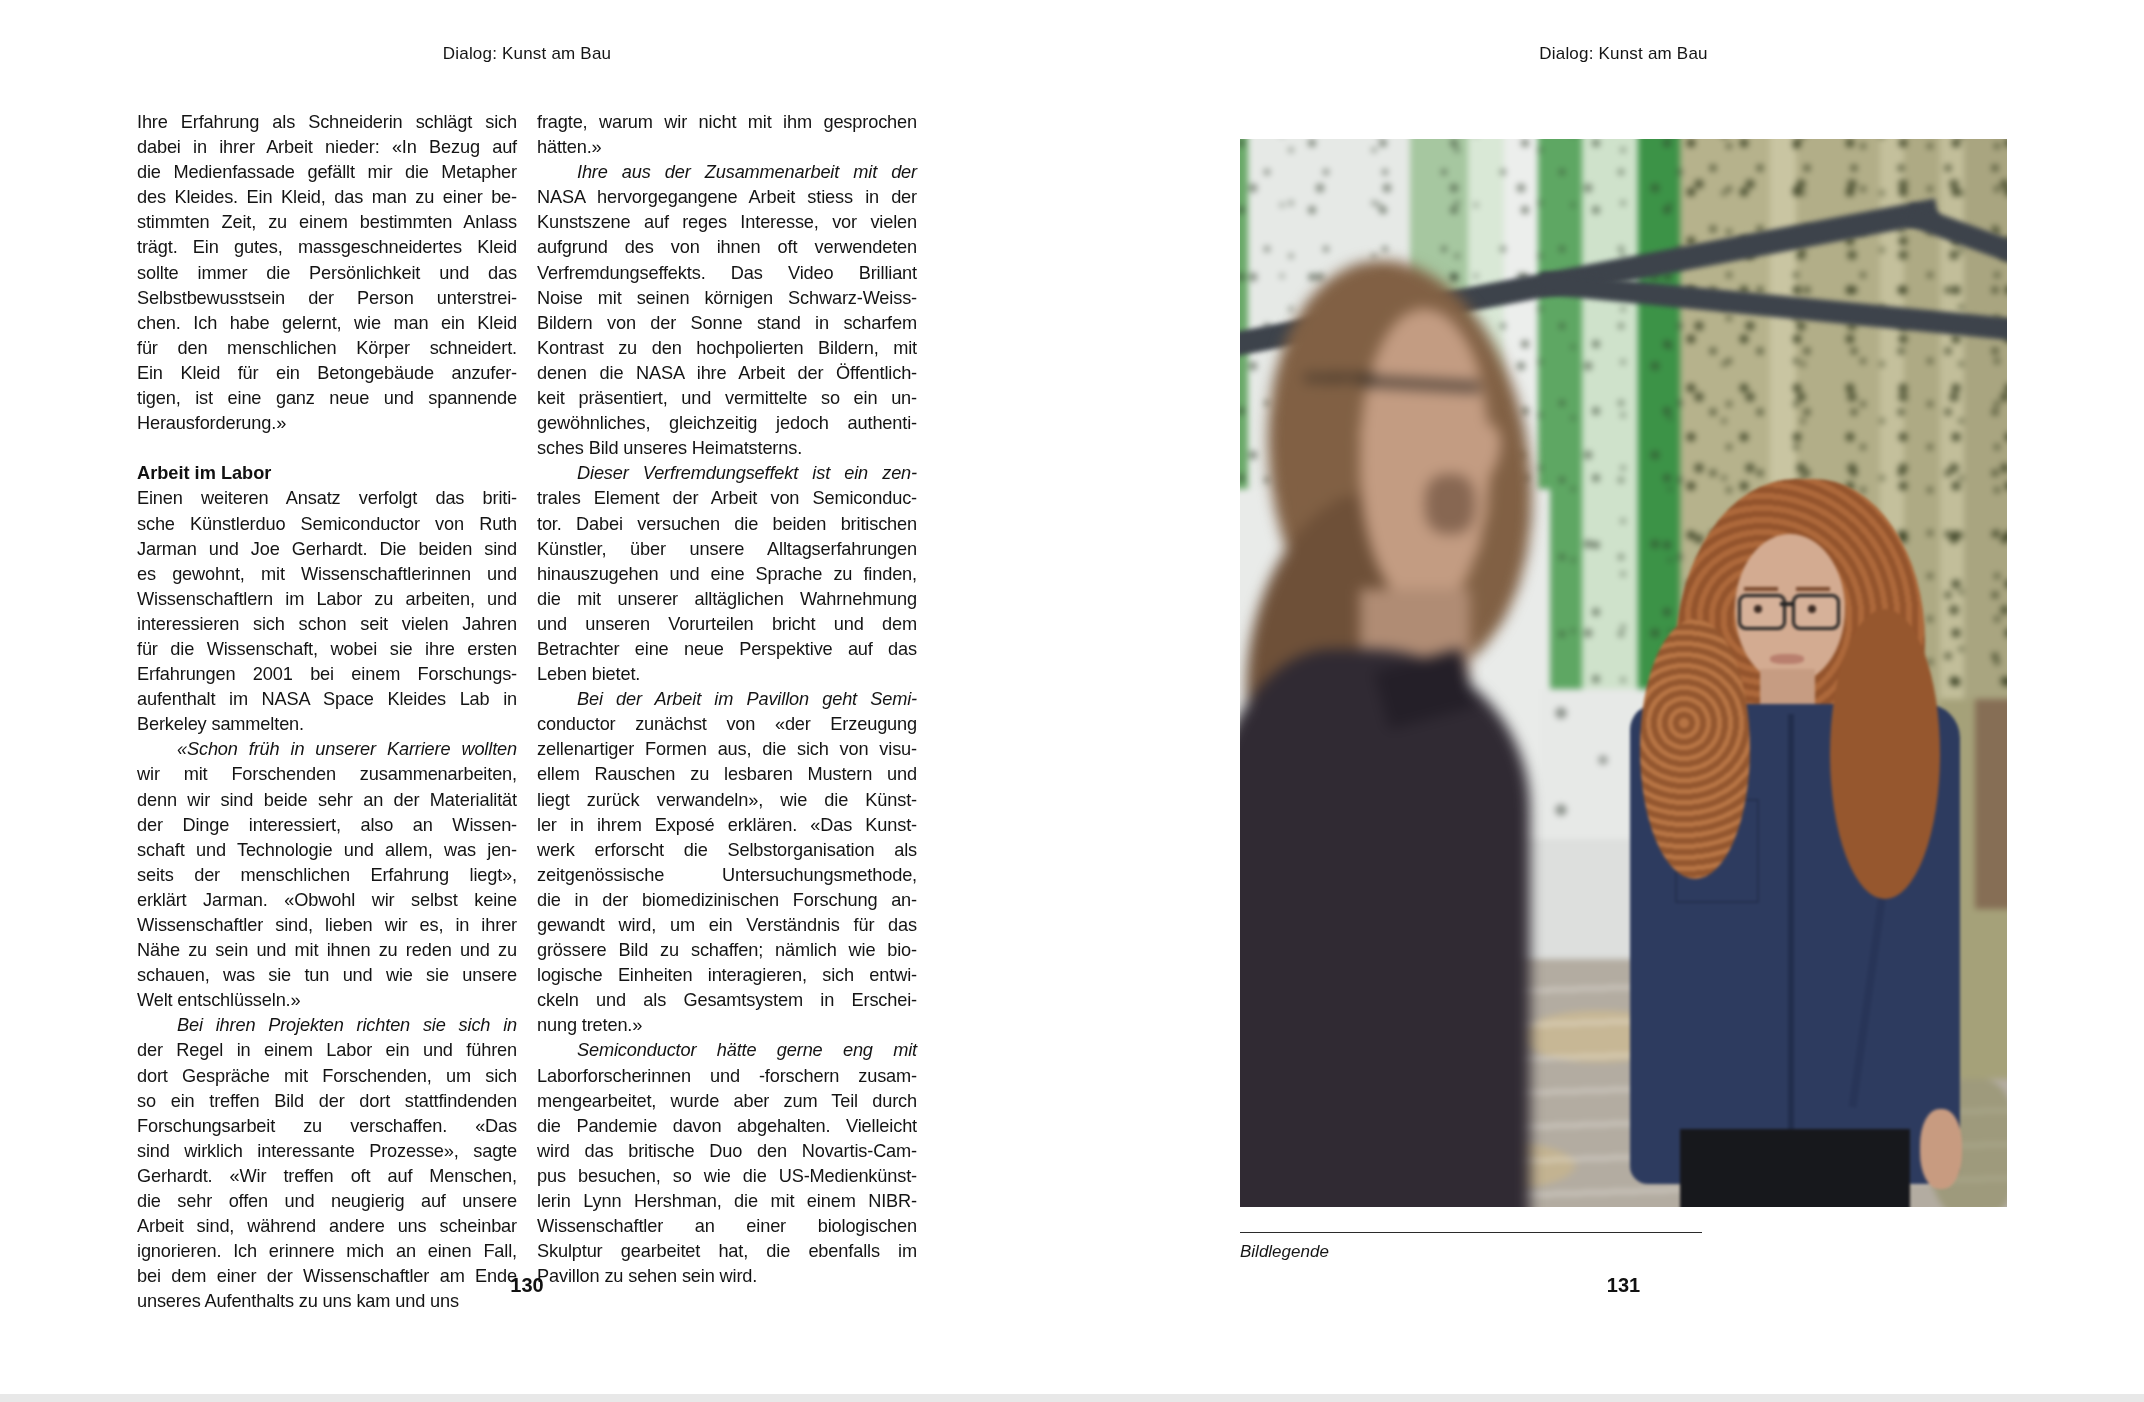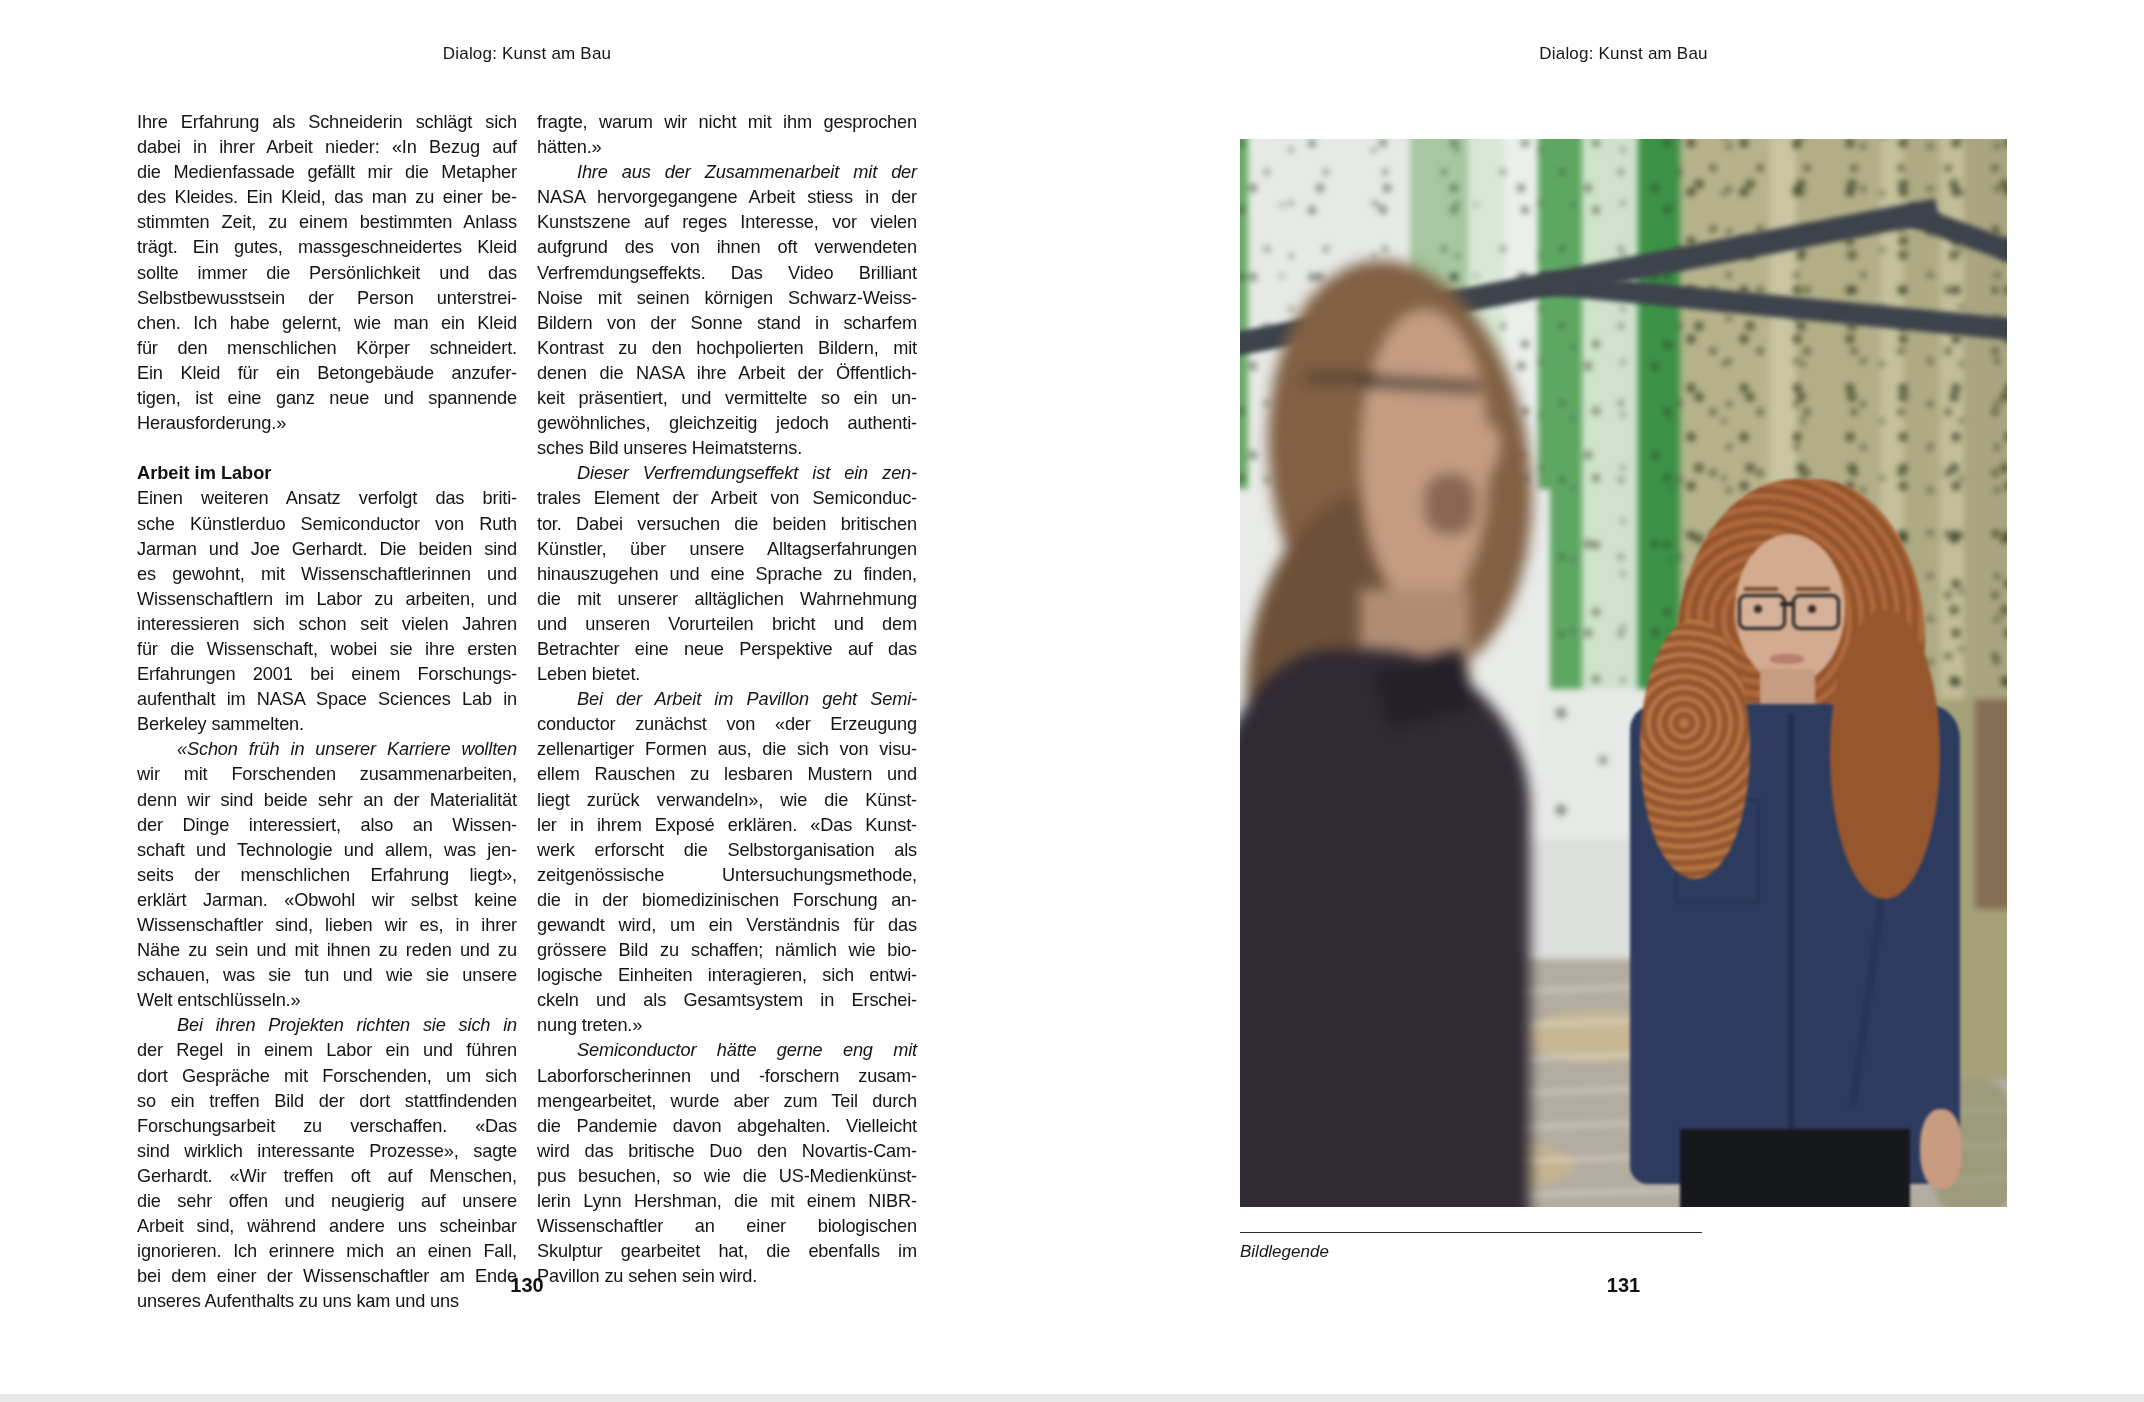--- a/index.html
+++ b/index.html
@@ -150,21 +150,21 @@
       <div class="spacer"></div>
       <div class="heading">Arbeit im Labor</div>
       <div class="line">Einen weiteren Ansatz verfolgt das briti-</div>
       <div class="line">sche Künstlerduo Semiconductor von Ruth</div>
       <div class="line">Jarman und Joe Gerhardt. Die beiden sind</div>
       <div class="line">es gewohnt, mit Wissenschaftlerinnen und</div>
       <div class="line">Wissenschaftlern im Labor zu arbeiten, und</div>
       <div class="line">interessieren sich schon seit vielen Jahren</div>
       <div class="line">für die Wissenschaft, wobei sie ihre ersten</div>
       <div class="line">Erfahrungen 2001 bei einem Forschungs-</div>
-      <div class="line">aufenthalt im NASA Space Sciences Lab in</div>
+      <div class="line">aufenthalt im NASA Space Kleides Lab in</div>
       <div class="line pend">Berkeley sammelten.</div>
       <div class="line ind">«Schon früh in unserer Karriere wollten</div>
       <div class="line">wir mit Forschenden zusammenarbeiten,</div>
       <div class="line">denn wir sind beide sehr an der Materialität</div>
       <div class="line">der Dinge interessiert, also an Wissen-</div>
       <div class="line">schaft und Technologie und allem, was jen-</div>
       <div class="line">seits der menschlichen Erfahrung liegt»,</div>
       <div class="line">erklärt Jarman. «Obwohl wir selbst keine</div>
       <div class="line">Wissenschaftler sind, lieben wir es, in ihrer</div>
       <div class="line">Nähe zu sein und mit ihnen zu reden und zu</div>

